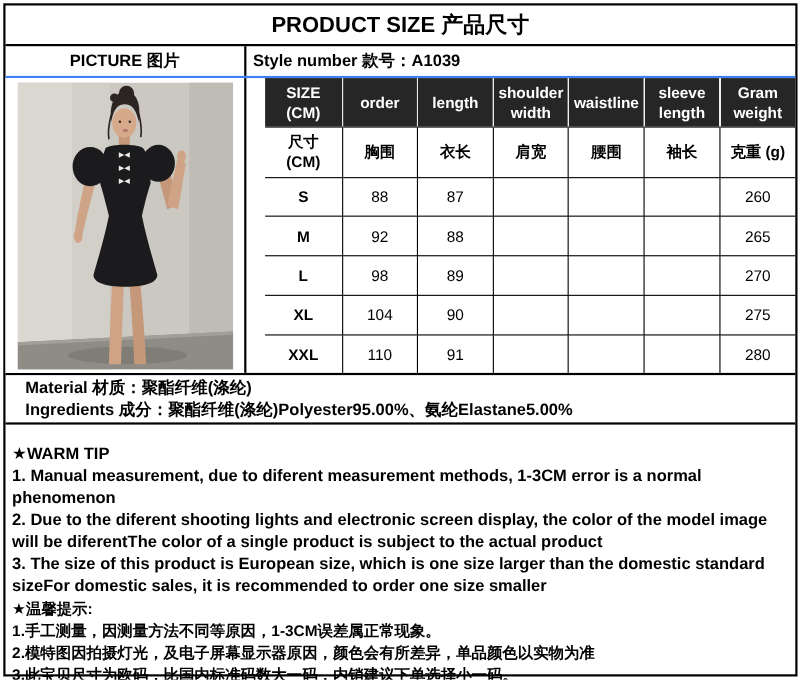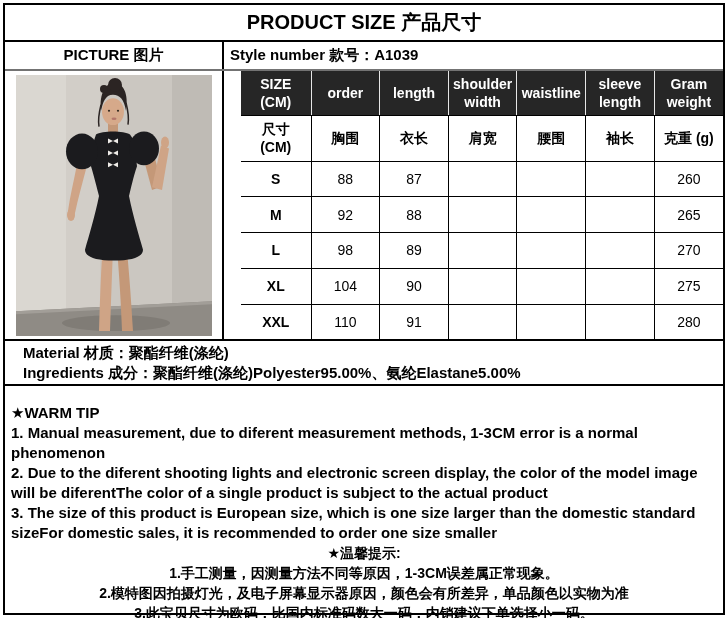--- a/index.html
+++ b/index.html
@@ -14,21 +14,21 @@
     background: #fff;
   }
 
   .title-row {
     height: 37px; flex: 0 0 37px;
     border-bottom: 2px solid #000;
     display: flex; align-items: center; justify-content: center;
     font-weight: bold; font-size: 20px;
   }
 
-  .head-row { height: 29px; flex: 0 0 29px; border-bottom: 2px solid #737373; display: flex; }
+  .head-row { height: 29px; flex: 0 0 29px; border-bottom: 2px solid #3b82f6; display: flex; }
   .picture-head {
     width: 219px; flex: 0 0 219px; border-right: 2px solid #000;
     display: flex; align-items: center; justify-content: center;
     font-weight: bold; font-size: 15px;
   }
   .style-head { flex: 1; display: flex; align-items: center; padding-left: 6px; font-weight: bold; font-size: 15px; }
 
   .main-row { height: 270px; flex: 0 0 270px; border-bottom: 2px solid #000; display: flex; }
   .picture-cell { width: 219px; flex: 0 0 219px; border-right: 2px solid #000; padding: 4px 10px 3px 11px; background: #fff; }
   .picture-cell svg { width: 100%; height: 100%; display: block; }
@@ -64,21 +64,21 @@
 
   .material-row {
     height: 45px; flex: 0 0 45px;
     border-bottom: 2px solid #000;
     padding: 2px 18px; font-weight: bold; font-size: 15px; line-height: 20px;
     display: flex; flex-direction: column; justify-content: center;
   }
 
   .tips-row { flex: 1; padding: 17px 6px 0 6px; font-weight: bold; font-size: 15px; line-height: 20px; }
   .tips-row .tip-line { margin: 0; }
-  .tips-row .cn-line { font-size: 14px; line-height: 20px; text-align: center; }
+  .tips-row .cn-line { font-size: 14px; line-height: 20px; }
 </style>
 </head>
 <body>
 
 <div class="page">
 
   <div class="title-row">PRODUCT SIZE 产品尺寸</div>
 
   <div class="head-row">
     <div class="picture-head">PICTURE 图片</div>

